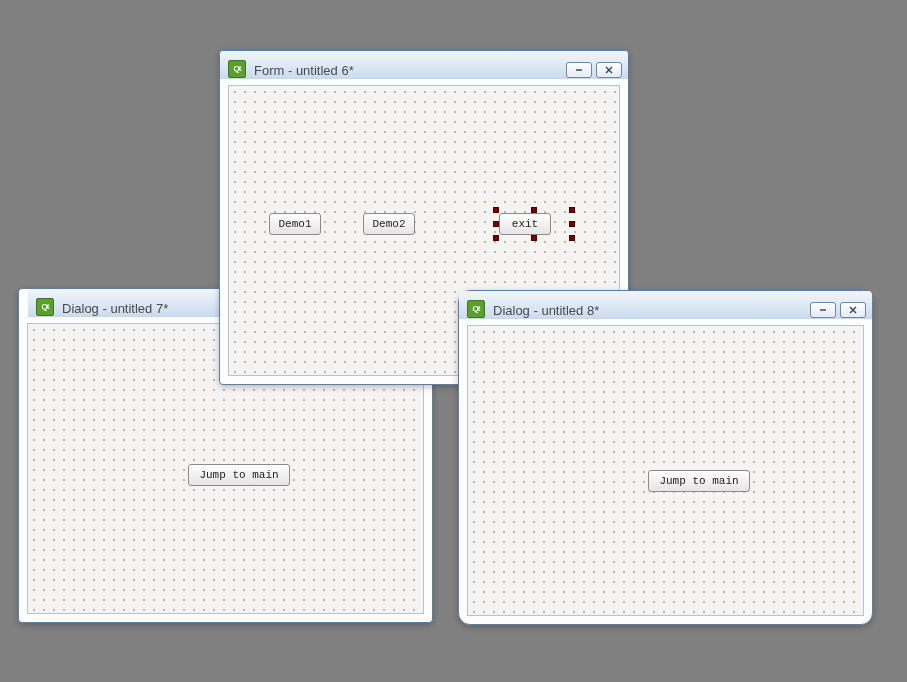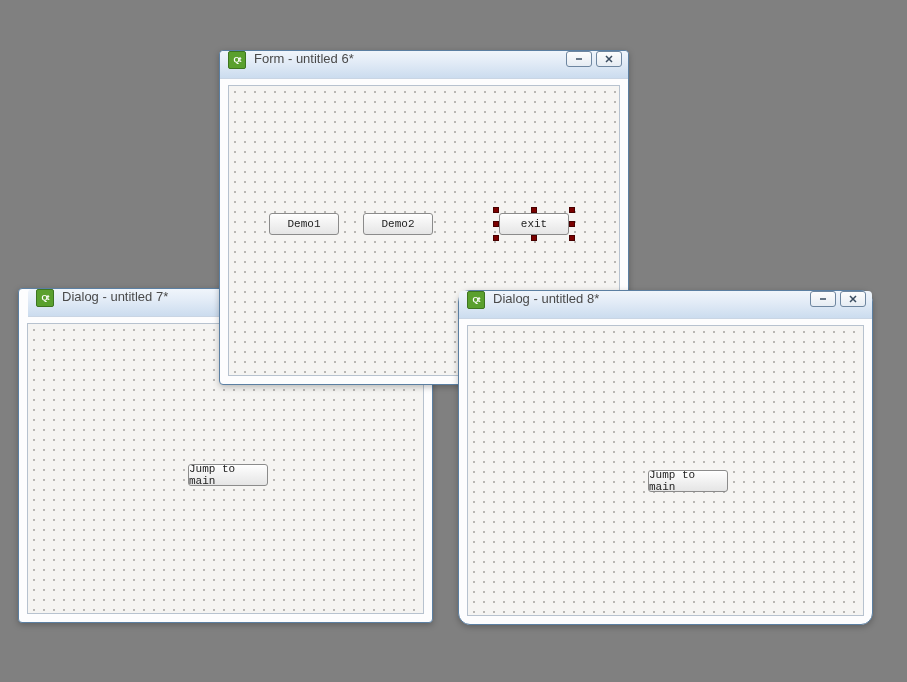--- a/index.html
+++ b/index.html
@@ -21,21 +21,21 @@
     box-shadow: 0 2px 6px rgba(0,0,0,.25);
     box-sizing: border-box;
   }
 
   .titlebar {
     height: 28px;
     background: linear-gradient(to bottom, #f0f5fb 0%, #e3ecf7 40%, #cbdcef 100%);
     border-bottom: 1px solid #c9d5e4;
     border-radius: 4px 4px 0 0;
     display: flex;
-    align-items: flex-start;
+    align-items: flex-end;
     padding: 0 6px 0 8px;
     box-sizing: border-box;
     position: relative;
   }
 
   .app-icon {
     width: 16px;
     height: 16px;
     background: #5aa02e;
     border: 1px solid #3d7520;
@@ -92,35 +92,35 @@
     background-color: #f5f4f2;
     
     background-image: radial-gradient(#b9b7b4 1px, transparent 1px);
     background-size: 10px 10px;
     background-position: 1px 1px;
     box-sizing: border-box;
   }
 
   .pushbtn {
     position: absolute;
-    width: 70px;
+    width: 52px;
     height: 22px;
     background: linear-gradient(to bottom,#fefefe,#e5e5e5);
     border: 1px solid #8b8b8b;
     border-radius: 3px;
     font-family: "SimSun","Courier New",monospace;
     font-size: 11px;
     color: #222;
     display: flex;
     align-items: center;
     justify-content: center;
     box-shadow: inset 0 1px 0 #fff;
     box-sizing: border-box;
   }
-  .pushbtn.wide { width: 80px; }
+  .pushbtn.wide { width: 102px; }
 
   
   .selection {
     position: absolute;
     box-sizing: border-box;
   }
   .handle {
     position: absolute;
     width: 6px;
     height: 6px;

